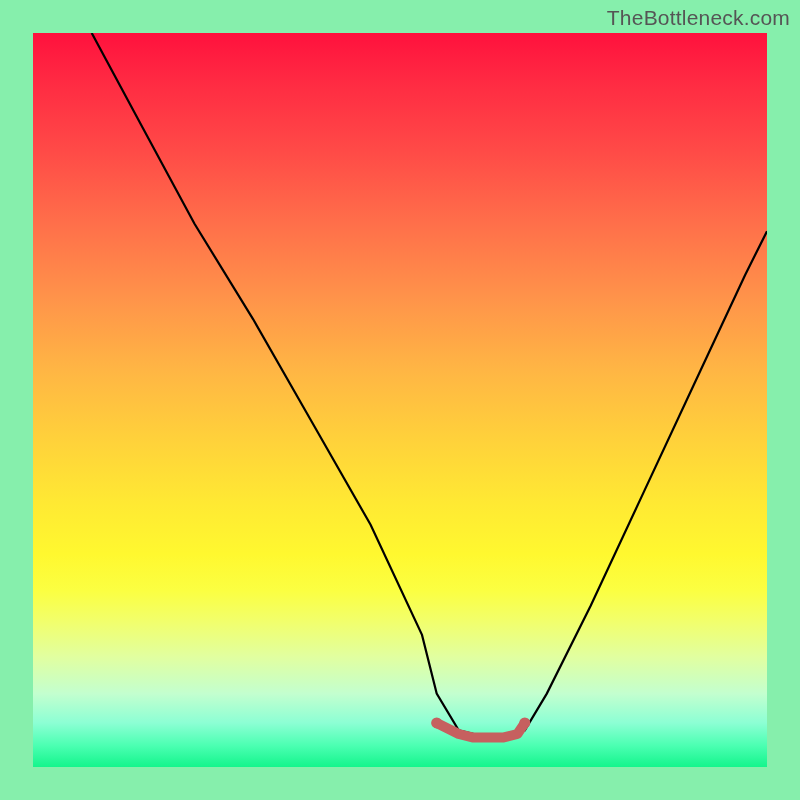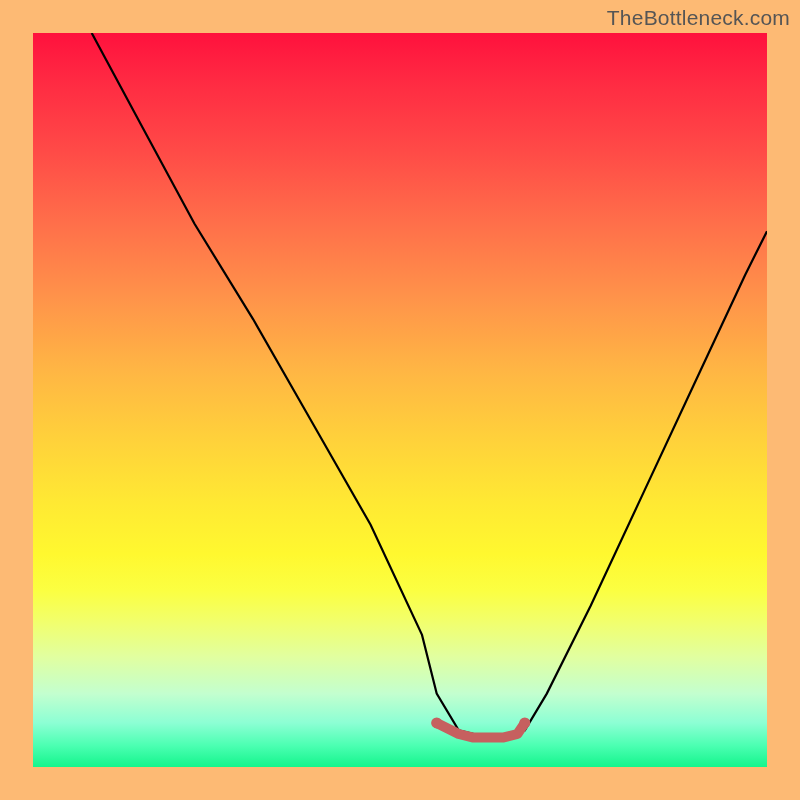--- a/index.html
+++ b/index.html
@@ -8,21 +8,21 @@
     width: 800px;
     height: 800px;
     background: #000;
     overflow: hidden;
     font-family: Arial, Helvetica, sans-serif;
   }
   .frame {
     position: absolute;
     left: 0; top: 0;
     width: 800px; height: 800px;
-    background: #fdba74;
+    background: #86efac;
   }
   .plot-area {
     position: absolute;
     left: 33px;
     top: 33px;
     width: 734px;
     height: 734px;
     
     background: linear-gradient(to bottom,
       #ff113d 0%,

